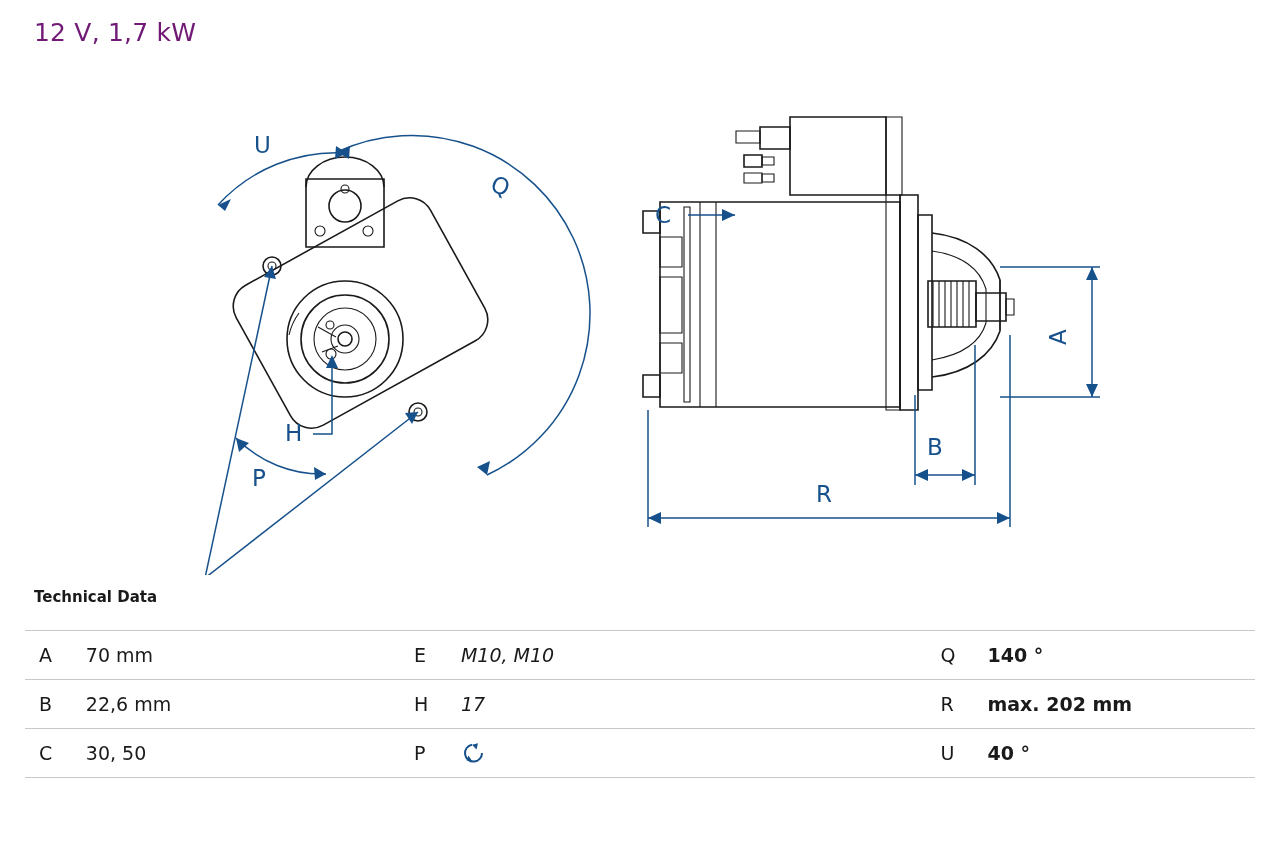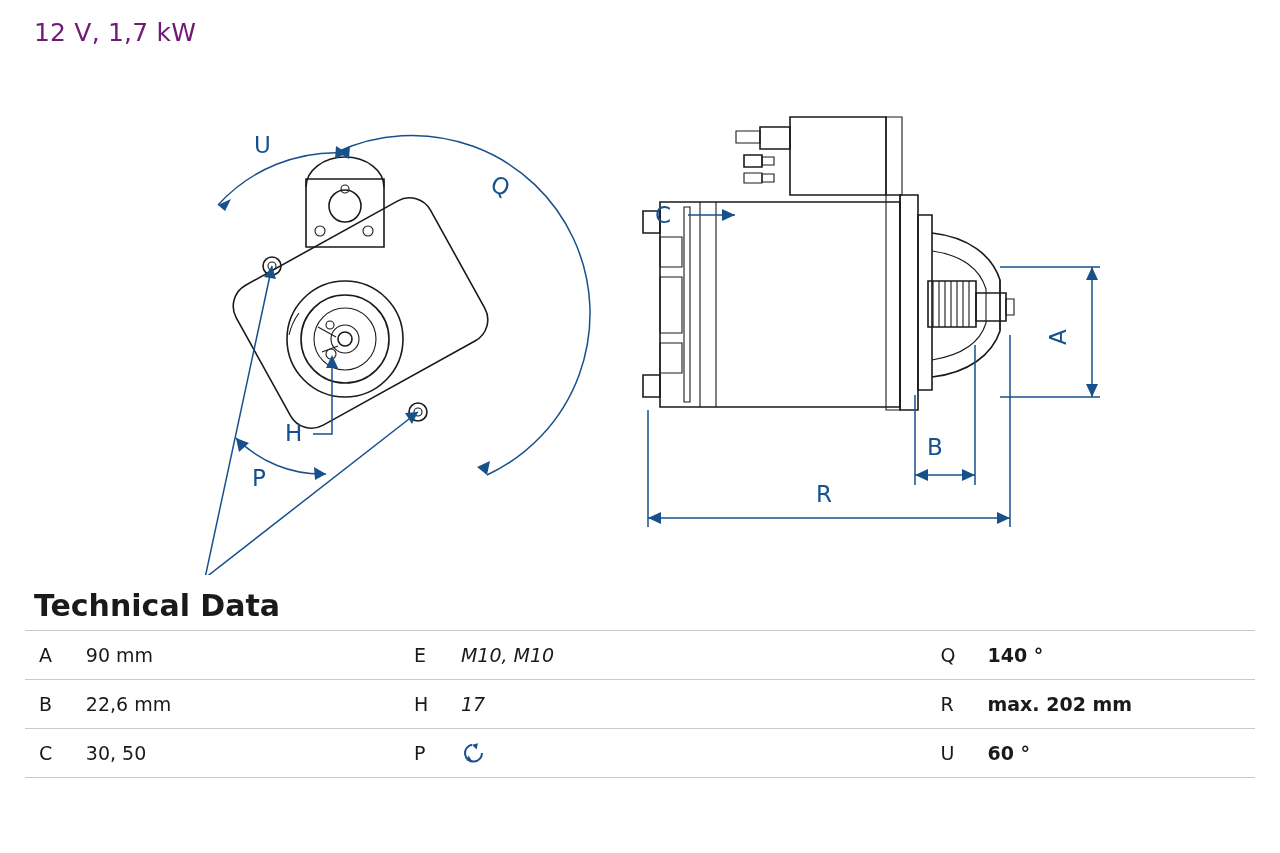--- a/index.html
+++ b/index.html
@@ -33,21 +33,21 @@
     position: absolute;
     left: 0;
     top: 55px;
     width: 1280px;
     height: 520px;
   }
   .tech-title {
     position: absolute;
     left: 34px;
     top: 588px;
-    font-size: 30px;
+    font-size: 15px;
     font-weight: bold;
     color: #1a1a1a;
   }
   table.tech {
     position: absolute;
     left: 25px;
     top: 630px;
     width: 1230px;
     border-collapse: collapse;
     font-size: 19px;
@@ -204,21 +204,21 @@
       </g>
     </svg>
   </div>
 
   <div class="tech-title">Technical Data</div>
 
   <table class="tech">
     <tbody>
       <tr>
         <td class="key">A</td>
-        <td class="val-a">90 mm</td>
+        <td class="val-a">70 mm</td>
         <td class="key">E</td>
         <td class="val-b">M10, M10</td>
         <td class="key">Q</td>
         <td class="val-c">140 °</td>
       </tr>
       <tr>
         <td class="key">B</td>
         <td class="val-a">22,6 mm</td>
         <td class="key">H</td>
         <td class="val-b">17</td>
@@ -232,18 +232,18 @@
         <td class="val-b">
           <span class="rot-icon">
             <svg width="26" height="26" viewBox="0 0 26 26">
               <path d="M21 13 A 8.5 8.5 0 1 1 11 4.7" fill="none" stroke="#17518c" stroke-width="2"></path>
               <polygon points="11,4.7 17,3.2 15.5,9.5" fill="#17518c"></polygon>
               <polygon points="11.5,21.8 5.5,20.3 7.5,15.5" fill="#17518c"></polygon>
             </svg>
           </span>
         </td>
         <td class="key">U</td>
-        <td class="val-c">60 °</td>
+        <td class="val-c">40 °</td>
       </tr>
     </tbody>
   </table>
 
 </div>
 
 </body></html>

